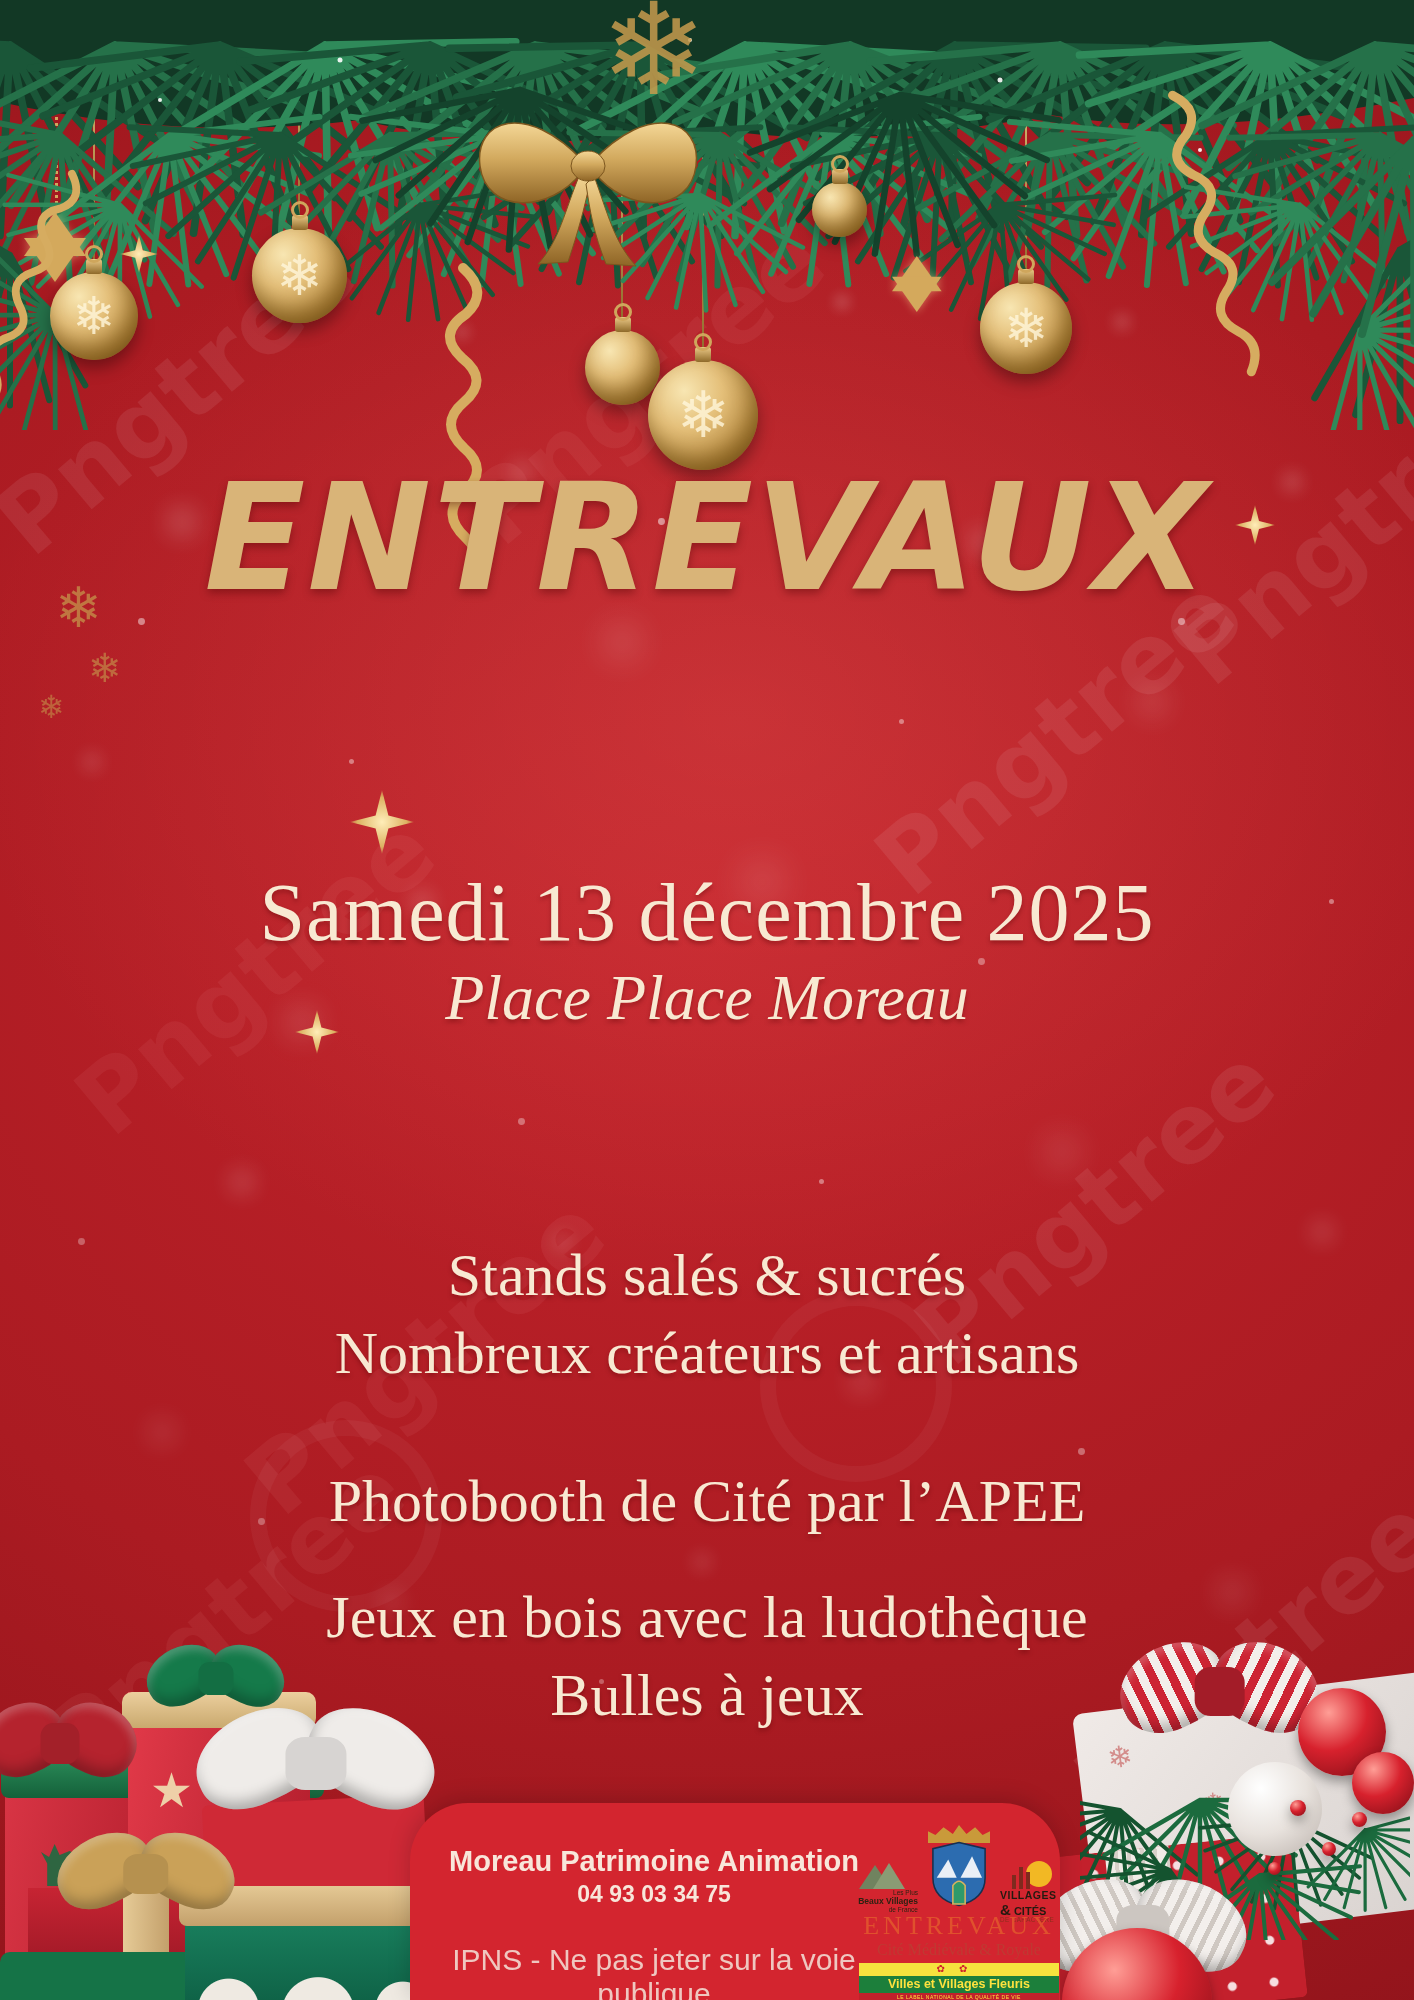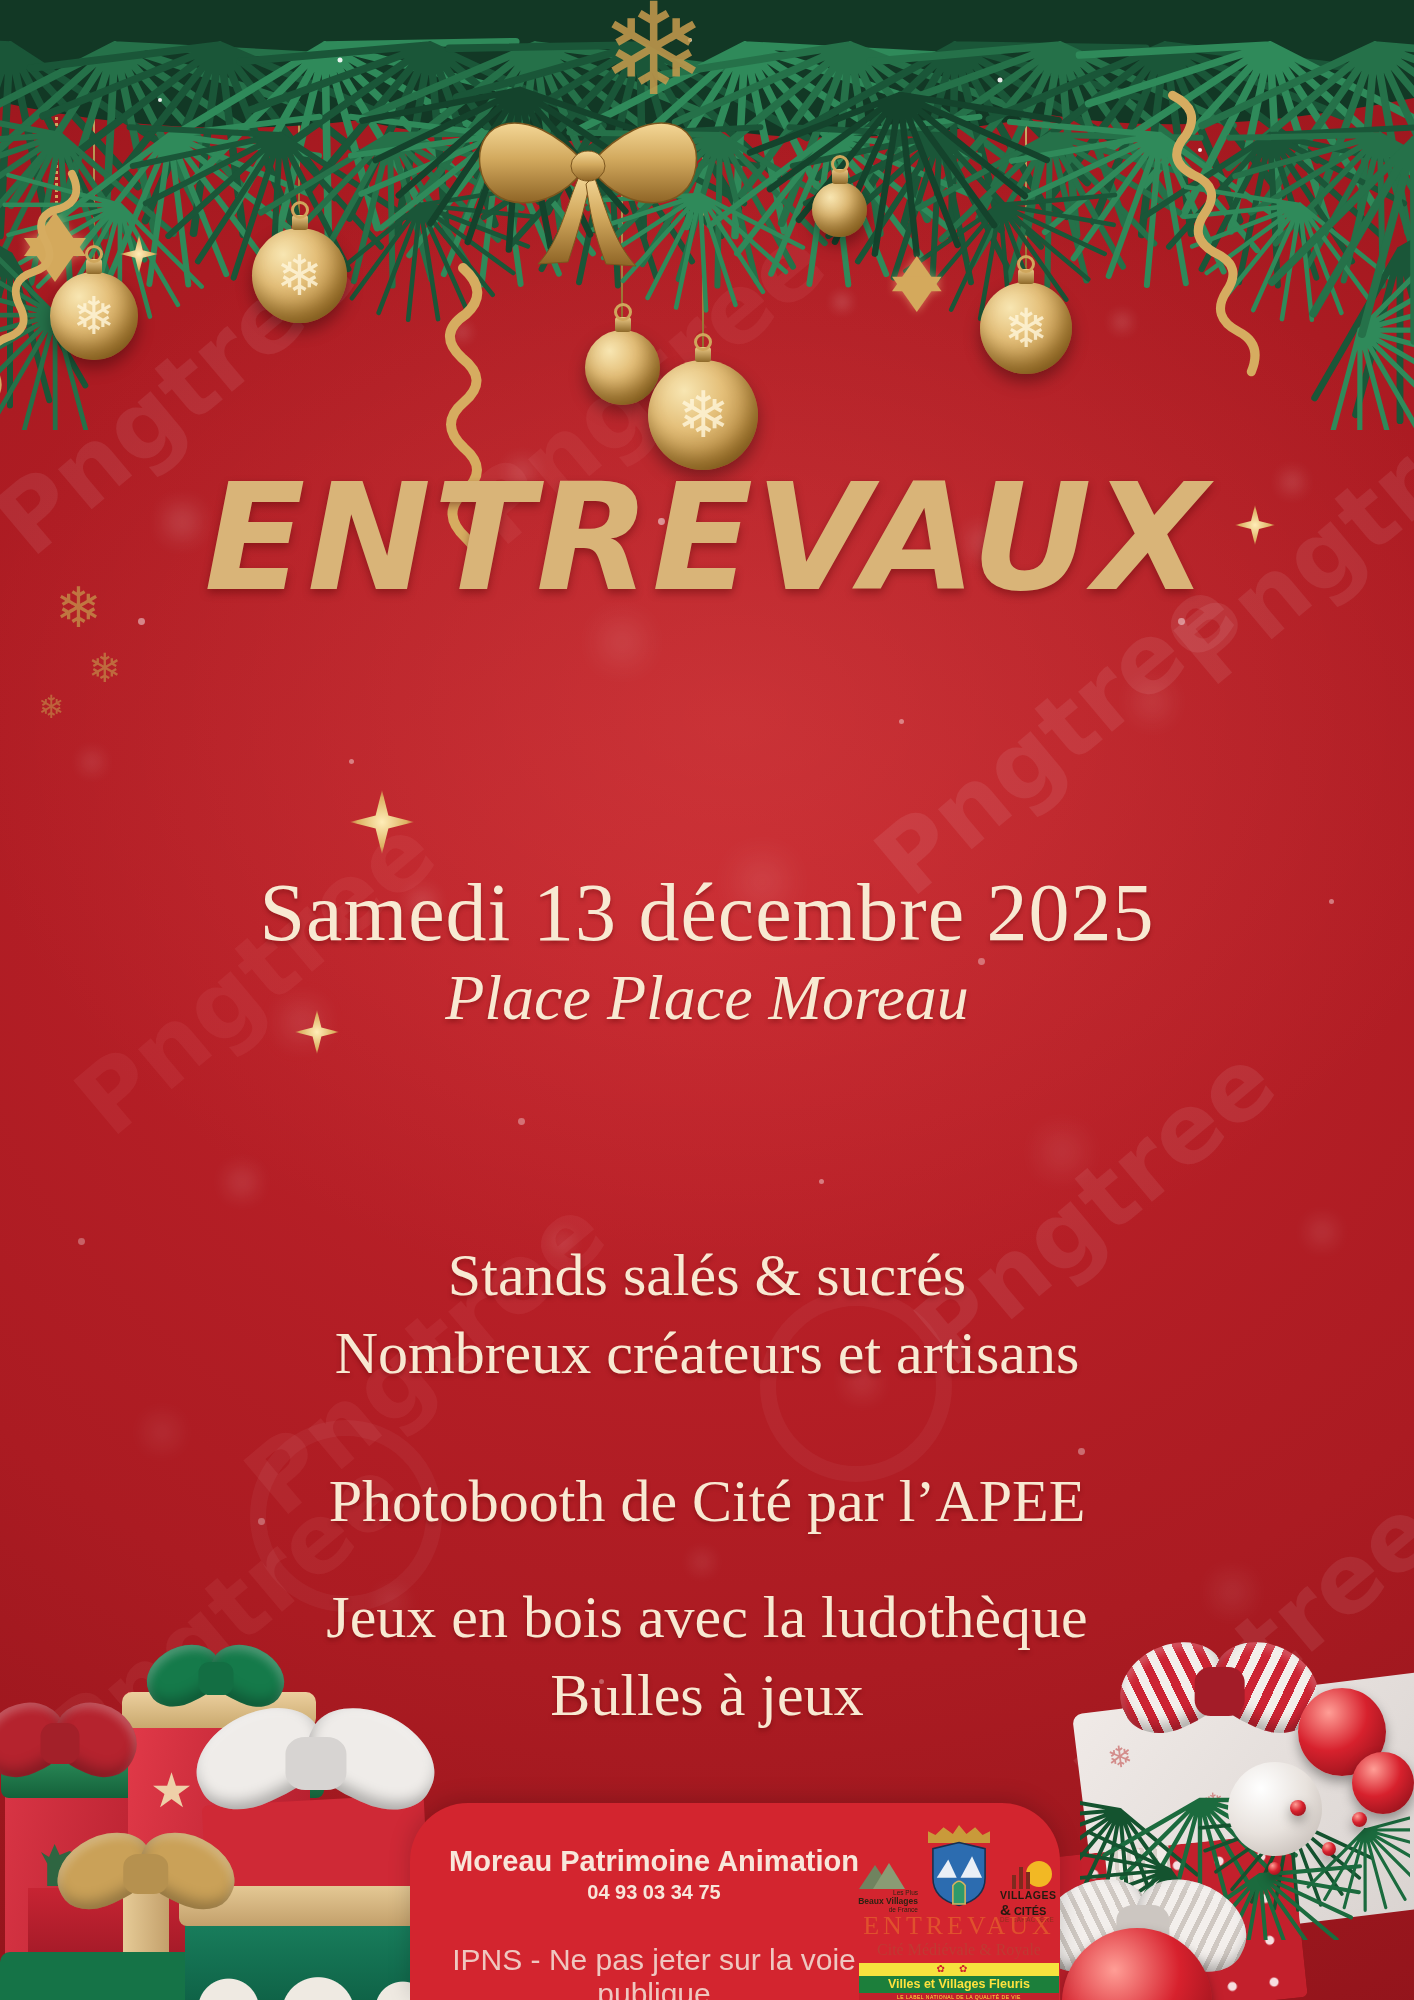--- a/index.html
+++ b/index.html
@@ -102,21 +102,21 @@
   .deer{position:absolute;width:62px;height:50px;background:#1d6b41;opacity:.9;
     clip-path:polygon(10% 100%,10% 55%,0 32%,13% 42%,22% 16%,30% 38%,46% 30%,60% 38%,66% 14%,75% 38%,100% 28%,92% 55%,88% 100%,70% 100%,68% 74%,40% 74%,38% 100%);}
   .starglyph{position:absolute;color:#f0d9ae;font-family:"DejaVu Sans",sans-serif;opacity:.95;}
 
   
   .contact{position:absolute;left:410px;top:1803px;width:650px;height:197px;z-index:30;
     background:#d3252f;border-radius:58px 58px 0 0;box-shadow:0 -4px 22px rgba(0,0,0,.18);}
   .contact .txt{position:absolute;left:18px;top:0;width:452px;text-align:center;
     font-family:"Liberation Sans",sans-serif;}
   .svc{position:absolute;left:0;top:42px;width:100%;font-size:29px;font-weight:bold;color:#f8e6da;}
-  .phone{position:absolute;left:0;top:78px;width:100%;font-size:20px;font-weight:bold;color:#f8e6da;}
+  .phone{position:absolute;left:0;top:78px;width:100%;font-size:23px;font-weight:bold;color:#f8e6da;}
   .ipns{position:absolute;left:0;top:140px;width:100%;font-size:30px;color:#efc7c0;}
 
   
   .logos{position:absolute;left:444px;top:22px;width:210px;height:175px;font-family:"Liberation Sans",sans-serif;}
   .crown{position:absolute;left:74px;top:0;width:62px;height:18px;background:#c99a3a;
     clip-path:polygon(0 100%,0 35%,12% 55%,25% 12%,40% 50%,50% 0,62% 50%,76% 12%,88% 55%,100% 35%,100% 100%);}
   .shield{position:absolute;left:68px;top:16px;}
   .bv{position:absolute;left:-8px;top:38px;width:72px;text-align:right;color:#2e2212;}
   .bv .mts{position:relative;width:46px;height:26px;margin:0 auto;}
   .bv .mts i{position:absolute;bottom:0;width:0;height:0;border-left:16px solid transparent;border-right:16px solid transparent;}

